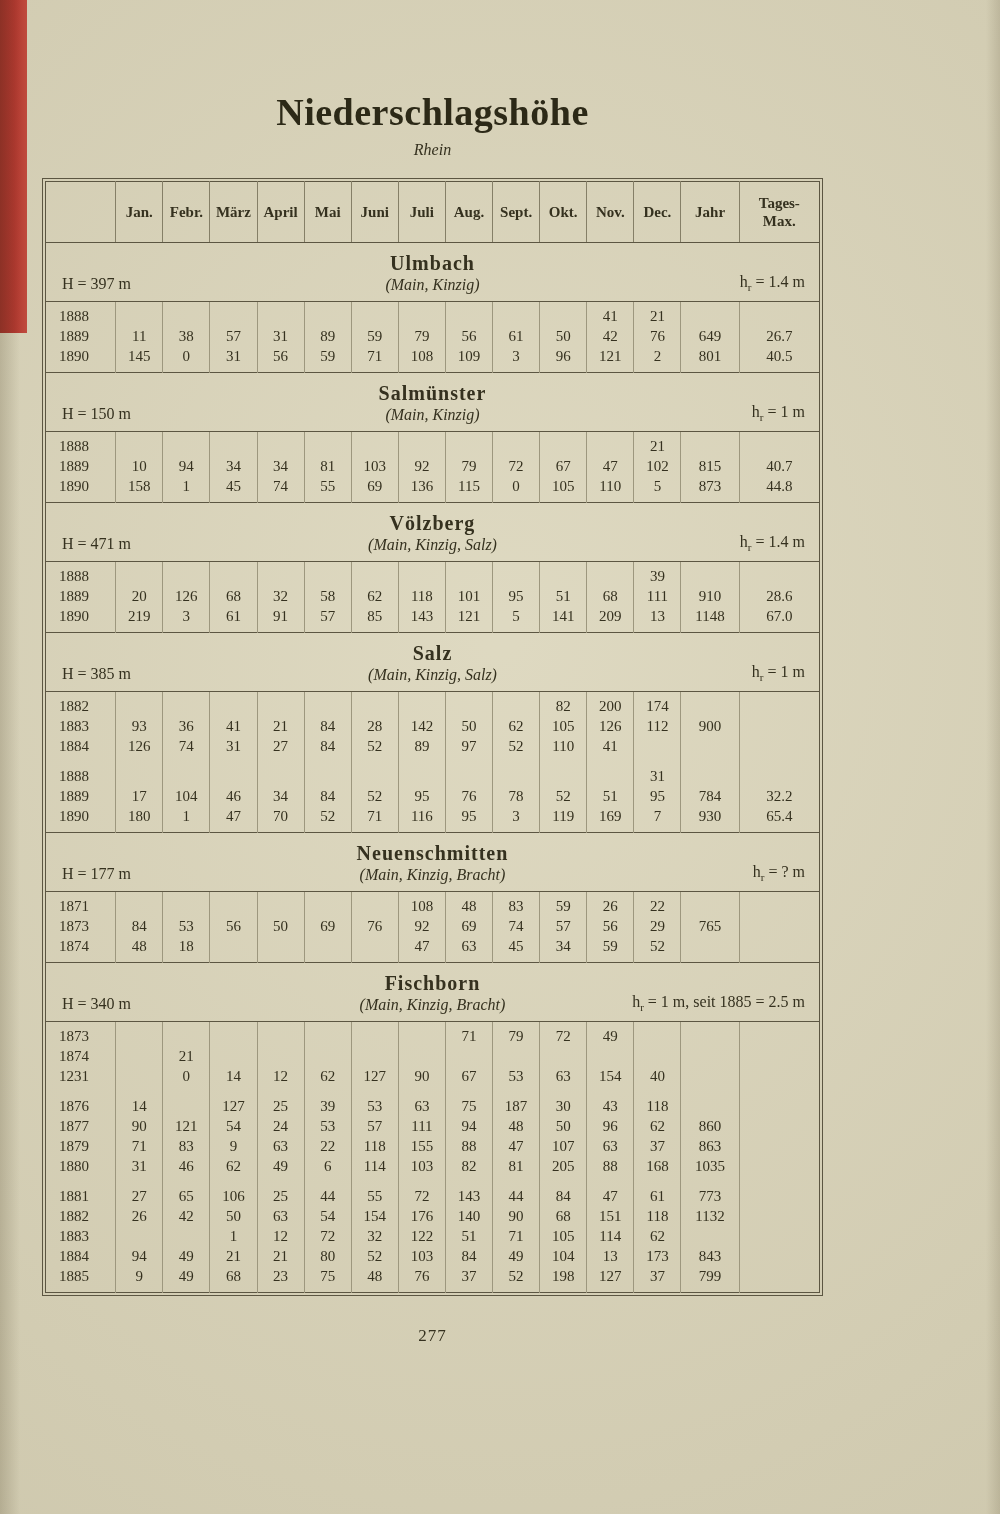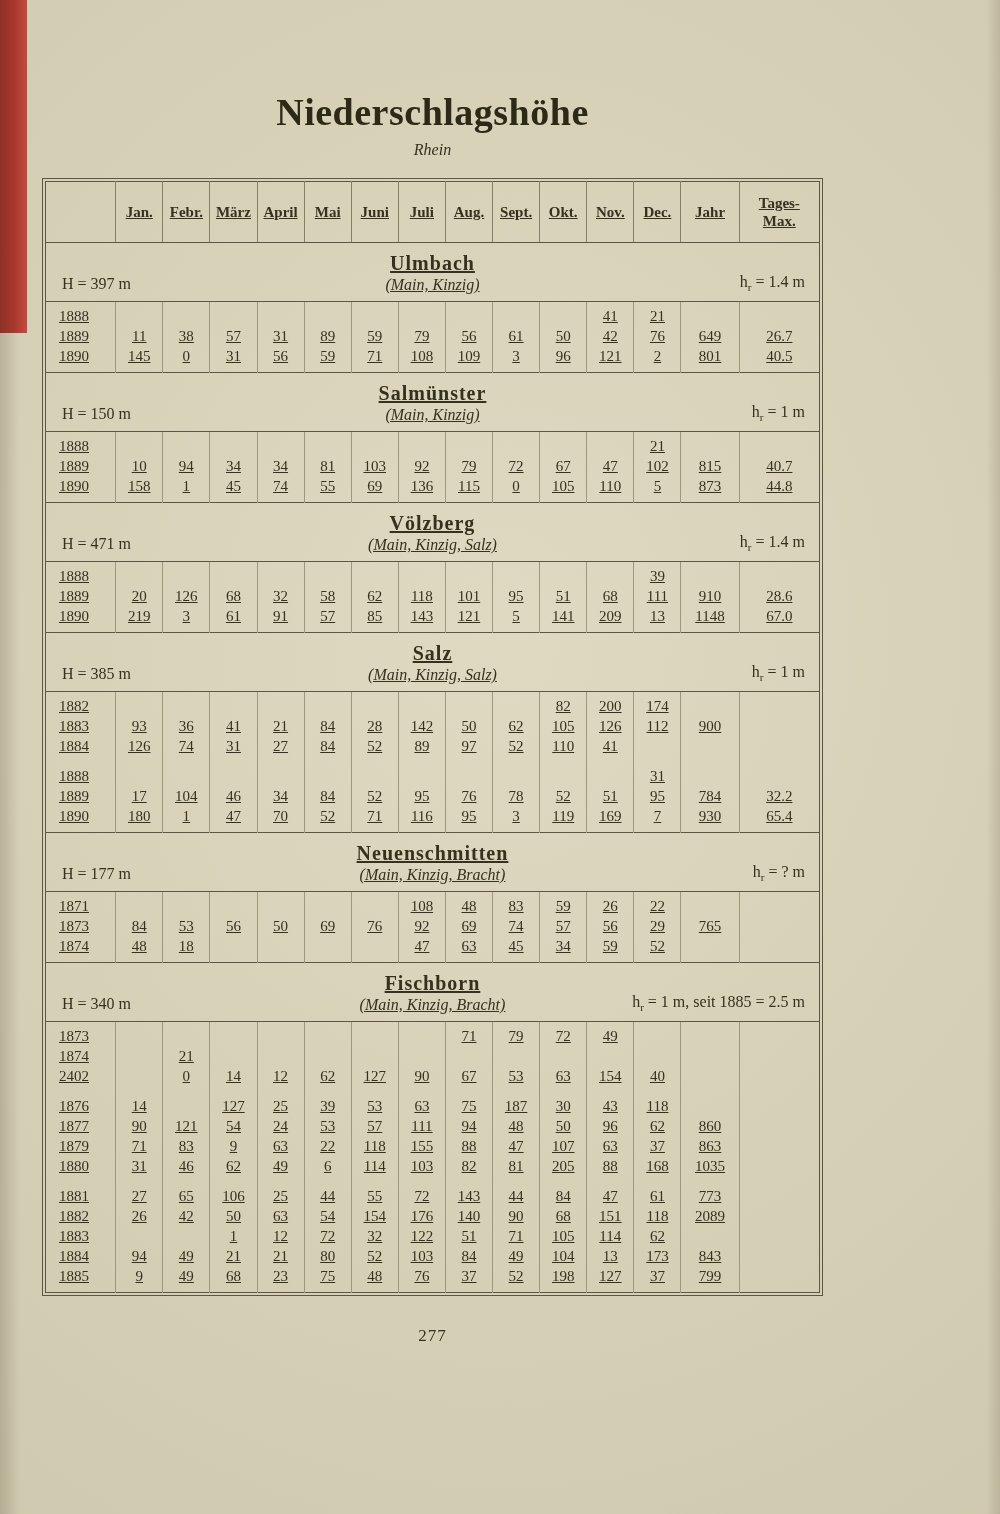--- a/index.html
+++ b/index.html
@@ -28,21 +28,21 @@
     background:linear-gradient(270deg,rgba(70,58,30,0.15),rgba(70,58,30,0));}
 
   .content{position:absolute;left:42px;top:0;width:781px;}
 
   .title{margin-top:90px;text-align:center;font-size:38px;font-weight:700;
     letter-spacing:0.5px;color:#2c2917;}
   .subtitle{margin-top:7px;text-align:center;font-size:16px;font-style:italic;}
 
   .table-wrap{margin-top:19px;border:1px solid var(--border-dark);padding:2px;}
   table.precip{width:100%;border-collapse:collapse;table-layout:fixed;
-    border:1px solid var(--border-dark);text-decoration:underline;}
+    border:1px solid var(--border-dark);}
 
   thead th{font-size:15px;font-weight:700;padding:8px 1px;text-align:center;
     border-left:1px solid #857f67;border-bottom:1px solid var(--border-dark);
     line-height:1.2;vertical-align:middle;}
   thead th:first-child{border-left:none;}
   thead th.tmax-h{padding:12px 9px;}
 
   tbody.sec-head td{position:relative;text-align:center;padding:9px 12px 7px;
     border-top:1px solid var(--border-dark);border-bottom:1px solid var(--border-dark);}
   .st-name{font-size:20px;font-weight:700;letter-spacing:1px;}
@@ -521,21 +521,21 @@
             <td></td>
             <td></td>
             <td></td>
             <td></td>
             <td></td>
             <td></td>
             <td></td>
             <td></td>
           </tr>
           <tr>
-            <td class="year">2402</td>
+            <td class="year">1231</td>
             <td></td>
             <td>0</td>
             <td>14</td>
             <td>12</td>
             <td>62</td>
             <td>127</td>
             <td>90</td>
             <td>67</td>
             <td>53</td>
             <td>63</td>
@@ -636,21 +636,21 @@
             <td>50</td>
             <td>63</td>
             <td>54</td>
             <td>154</td>
             <td>176</td>
             <td>140</td>
             <td>90</td>
             <td>68</td>
             <td>151</td>
             <td>118</td>
-            <td>2089</td>
+            <td>1132</td>
             <td></td>
           </tr>
           <tr>
             <td class="year">1883</td>
             <td></td>
             <td></td>
             <td>1</td>
             <td>12</td>
             <td>72</td>
             <td>32</td>

